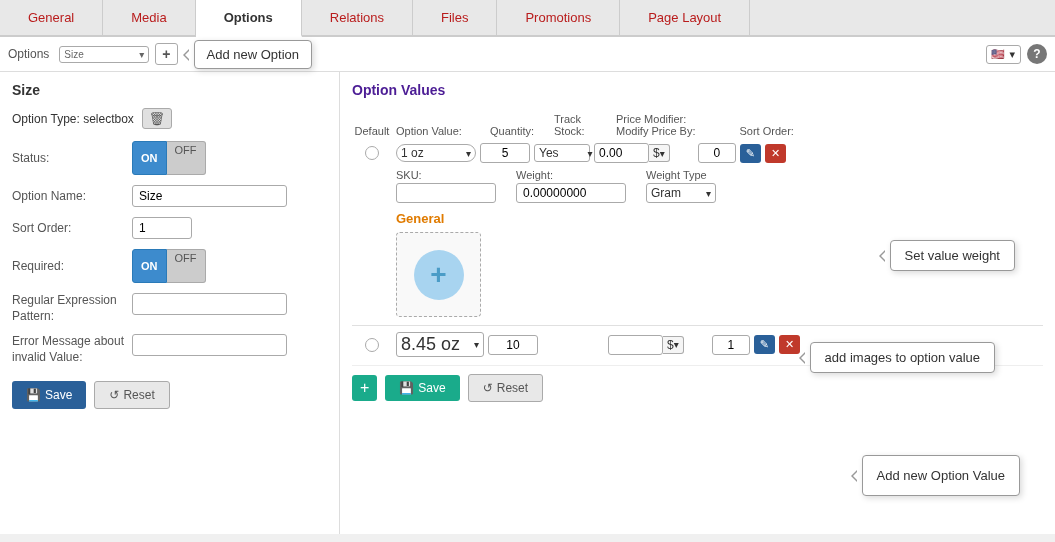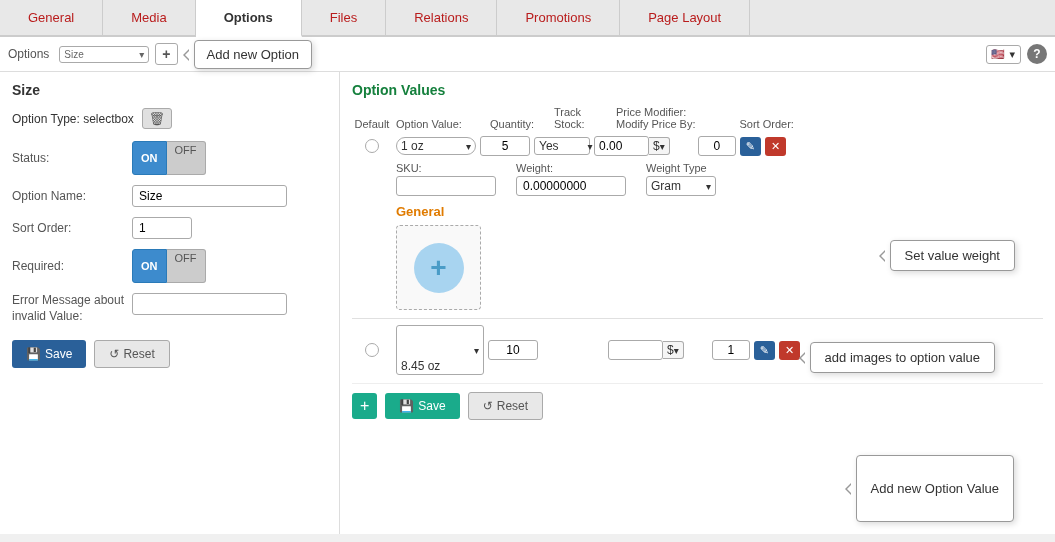--- a/index.html
+++ b/index.html
@@ -34,21 +34,21 @@
     .toggle-off { background: #ccc; color: #555; padding: 2px 8px; font-size: 11px; border-radius: 0 3px 3px 0; cursor: pointer; border: 1px solid #aaa; border-left: none; }
     .text-input { border: 1px solid #aaa; border-radius: 3px; padding: 3px 6px; font-size: 12px; width: 155px; }
     .text-input-sm { border: 1px solid #aaa; border-radius: 3px; padding: 3px 6px; font-size: 12px; width: 60px; }
     .field-label-multiline { font-size: 12px; color: #555; line-height: 1.3; width: 120px; }
     .bottom-buttons { display: flex; gap: 8px; margin-top: 16px; }
     .save-btn-blue { background: #2a6099; color: #fff; border: none; border-radius: 3px; padding: 6px 14px; cursor: pointer; font-size: 12px; display: flex; align-items: center; gap: 4px; }
     .reset-btn { background: #e8e8e8; color: #555; border: 1px solid #aaa; border-radius: 3px; padding: 6px 14px; cursor: pointer; font-size: 12px; display: flex; align-items: center; gap: 4px; }
 
     
     .right-panel { flex: 1; padding: 10px 12px; background: #fff; overflow-y: auto; position: relative; }
-    .option-values-title { font-size: 14px; font-weight: bold; color: #15803d; margin-bottom: 8px; }
+    .option-values-title { font-size: 14px; font-weight: bold; color: #4c1d95; margin-bottom: 15px; }
     .radio-btn { width: 14px; height: 14px; border-radius: 50%; border: 1px solid #aaa; display: flex; align-items: center; justify-content: center; cursor: pointer; flex-shrink: 0; }
     .num-input { border: 1px solid #aaa; border-radius: 3px; padding: 2px 4px; font-size: 12px; width: 50px; text-align: center; }
     .price-input { border: 1px solid #aaa; border-radius: 3px; padding: 2px 4px; font-size: 12px; width: 55px; }
     .sort-input { border: 1px solid #aaa; border-radius: 3px; padding: 2px 4px; font-size: 12px; width: 38px; text-align: center; }
 
     .icon-btn-blue { background: #2a6099; border: none; border-radius: 3px; padding: 3px 6px; cursor: pointer; color: #fff; font-size: 12px; }
     .icon-btn-red { background: #c0392b; border: none; border-radius: 3px; padding: 3px 6px; cursor: pointer; color: #fff; font-size: 12px; }
 
     
     .sku-weight-row { display: flex; align-items: flex-end; gap: 20px; margin: 6px 0; }
@@ -70,22 +70,22 @@
 
     .divider-line { border: none; border-top: 1px solid #e0e0e0; margin: 6px 0; }
   </style>
 </head>
 <body>
 
 <div class="tabs">
   <div class="tab">General</div>
   <div class="tab">Media</div>
   <div class="tab active">Options</div>
+  <div class="tab">Relations</div>
   <div class="tab">Files</div>
-  <div class="tab">Relations</div>
   <div class="tab">Promotions</div>
   <div class="tab">Page Layout</div>
 </div>
 
 <div class="options-bar">
   <span class="options-label">Options</span>
   <div class="options-select">
     <span>Size</span>
     <span>▾</span>
   </div>
@@ -136,20 +136,24 @@
     </div>
 
     <div class="field-row">
       <span class="field-label">Required:</span>
       <div class="toggle-group">
         <span class="toggle-on">ON</span>
         <span class="toggle-off">OFF</span>
       </div>
     </div>
 
+    <div class="field-row" style="align-items:flex-start;">
+      <span class="field-label-multiline">Regular Expression Pattern:</span>
+      <input class="text-input" type="text" style="">
+    </div>
 
     <div class="field-row" style="align-items:flex-start;">
       <span class="field-label-multiline">Error Message about invalid Value:</span>
       <input class="text-input" type="text" style="">
     </div>
 
     <div class="bottom-buttons">
       <button class="save-btn-blue">
         <span>💾</span>
         <span>Save</span>
@@ -239,37 +243,37 @@
       <span>add images to option value</span>
     </div>
 
     <hr class="divider-line">
 
     <div style="display:flex; align-items:center; gap:4px; margin-bottom:4px;">
       <div style="width:40px; display:flex; justify-content:center;">
         <div class="radio-btn"></div>
       </div>
       <div style="display:flex; align-items:center; border:1px solid #aaa; border-radius:3px; background:#fff; padding:1px 4px; width:88px;">
-        <span style="font-size:12px; flex:1;margin-top:32px;">8.45 oz</span>
+        <span style="font-size:18px; flex:1;">8.45 oz</span>
         <span style="font-size:10px;">▾</span>
       </div>
       <input class="num-input" type="text" value="10" style="">
       <div style="width:62px;"></div>
       <input class="price-input" type="text" value="" style="">
       <div style="display:flex; align-items:center; border:1px solid #aaa; border-left:none; border-radius:0 3px 3px 0; background:#f5f5f5; padding:1px 4px; margin-left:-4px;">
         <span style="font-size:12px;">$</span>
         <span style="font-size:10px;">▾</span>
       </div>
       <div style="width:20px;"></div>
       <input class="sort-input" type="text" value="1" style="">
       <button class="icon-btn-blue" style="font-size:11px;">✎</button>
       <button class="icon-btn-red" style="font-size:11px;">✕</button>
     </div>
 
-    <div style="position:absolute; top:383px; right:41px; background:#fff; border:1px solid #999; border-radius:4px; padding:25px 14px; font-size:13px; box-shadow:2px 2px 6px rgba(0,0,0,0.15); z-index:10;">
+    <div style="position:absolute; top:383px; right:35px; background:#fff; border:1px solid #999; border-radius:4px; padding:12px 14px; font-size:13px; box-shadow:2px 2px 6px rgba(0,0,0,0.15); z-index:10;">
       <div style="position:absolute;left:-12px;top:50%;transform:translateY(-50%);width:0;height:0;border-top:6px solid transparent;border-bottom:6px solid transparent;border-right:6px solid #999;"></div>
       <div style="position:absolute;left:-10px;top:50%;transform:translateY(-50%);width:0;height:0;border-top:5px solid transparent;border-bottom:5px solid transparent;border-right:5px solid #fff;"></div>
       <span>Add new Option Value</span>
     </div>
 
     <div class="right-bottom-bar">
       <button class="add-ov-btn">
         <span>+</span>
       </button>
       <button class="save-btn-teal">

